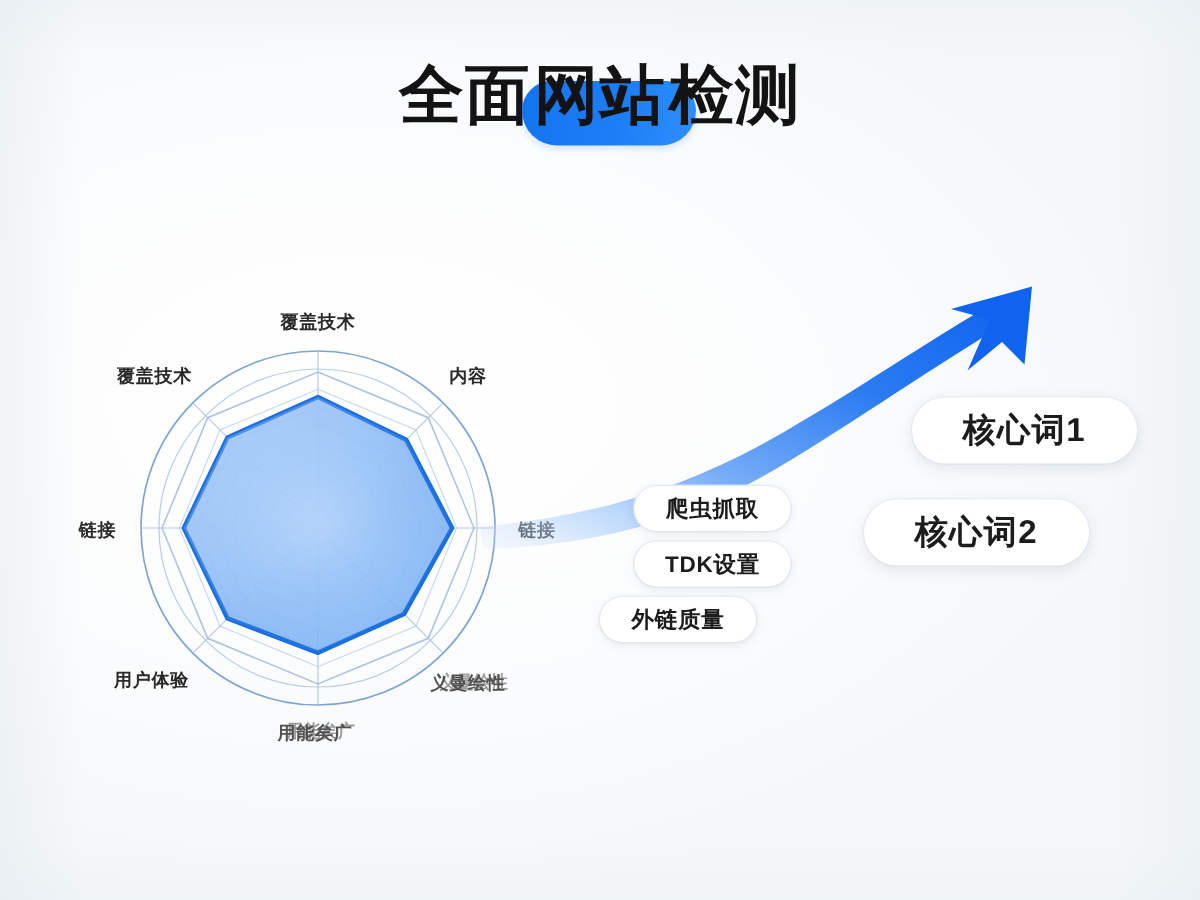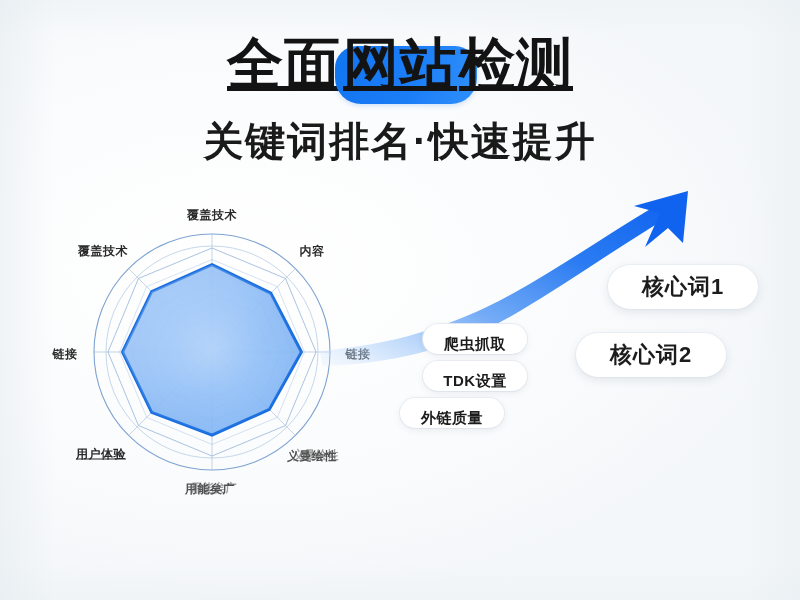--- a/index.html
+++ b/index.html
@@ -39,27 +39,26 @@
     position: absolute;
     top: 28px;
     left: 0;
     width: 800px;
     text-align: center;
     z-index: 5;
   }
   .headline {
     position: relative;
     display: inline-block;
-    font-size: 56px;
+    font-size: 43px;
     line-height: 72px;
     font-weight: 700;
     letter-spacing: 1px;
     color: #131313;
     white-space: nowrap;
-    text-decoration: underline;
   }
   .hl-seg { position: relative; z-index: 2; }
   .hl-highlight {
     position: relative;
     z-index: 2;
     padding: 0 2px;
   }
   .hl-highlight::before {
     content: "";
     position: absolute;
@@ -165,44 +164,40 @@
     color: #1c1c1c;
     font-weight: 700;
     white-space: nowrap;
     z-index: 6;
   }
   .pill.small {
     width: 104px;
     height: 30px;
     font-size: 15px;
     letter-spacing: .5px;
-    align-items: flex-end;
   }
   .pill.big {
     width: 150px;
     height: 44px;
     font-size: 22px;
     letter-spacing: 1px;
     box-shadow: 0 3px 10px rgba(60,80,105,.12), 0 0 0 1px rgba(237,242,246,.9);
   }
 </style>
 </head>
 <body>
 
 <div id="poster">
 
   <div class="headline-wrap">
     <div class="headline">
       <span class="hl-seg">全面</span><span class="hl-highlight">网站</span><span class="hl-seg">检测</span>
     </div>
   </div>
 
-  <div class="subline-wrap">
-    <div class="subline">关键词排名·快速提升</div>
-  </div>
 
   <div id="radar-area">
     <svg id="radar-svg" width="420" height="320" viewBox="0 0 420 320">
       <defs>
         <radialGradient id="radarFill" cx="50%" cy="50%" r="50%">
           <stop offset="0%" stop-color="#a9cdf9" stop-opacity="0.95"></stop>
           <stop offset="55%" stop-color="#8dbdf7" stop-opacity="0.92"></stop>
           <stop offset="100%" stop-color="#7ab0f3" stop-opacity="0.88"></stop>
         </radialGradient>
         <linearGradient id="radarSheen" x1="0" y1="0" x2="1" y2="1">
@@ -238,21 +233,21 @@
           <polygon points="202.00,74.64 260.83,103.17 291.44,162.00 259.36,219.36 202.00,245.20 141.70,222.30 112.56,162.00 141.70,101.70" fill="url(#radarFill)" stroke="#1a6fe0" stroke-width="3" stroke-linejoin="round"></polygon>
           <polygon points="202.00,74.64 260.83,103.17 291.44,162.00 259.36,219.36 202.00,245.20 141.70,222.30 112.56,162.00 141.70,101.70" fill="url(#radarSheen)"></polygon>
         </g>
     </svg>
     <div id="radar-labels">
         <div class="radar-label" style="left: 202px; top: 25px; transform: translate(-50%, -50%);">覆盖技术</div>
         <div class="radar-label" style="left: 302px; top: 61px; transform: translate(-50%, -50%);">内容</div>
         <div class="radar-label" style="left: 348px; top: 164px; transform: translate(-50%, -50%);">链接</div>
         <div class="radar-label blurred" style="left: 302px; top: 266px; transform: translate(-50%, -50%);">义曼绘性<span class="ghost">义曼绘性</span></div>
         <div class="radar-label blurred" style="left: 200px; top: 299px; transform: translate(-50%, -50%);">用能矣广<span class="ghost">用能矣广</span></div>
-        <div class="radar-label" style="left: 91px; top: 264px; transform: translate(-50%, -50%); text-decoration: underline;">用户体验</div>
+        <div class="radar-label" style="left: 91px; top: 264px; transform: translate(-50%, -50%);">用户体验</div>
         <div class="radar-label" style="left: 55px; top: 164px; transform: translate(-50%, -50%);">链接</div>
         <div class="radar-label" style="left: 93px; top: 61px; transform: translate(-50%, -50%);">覆盖技术</div>
       </div>
   </div>
 
   <svg id="arrow-layer" viewBox="0 0 800 600">
     <defs>
       <linearGradient id="arrowGrad" x1="0" y1="1" x2="1" y2="0" gradientUnits="objectBoundingBox">
         <stop offset="0%" stop-color="#cfe3fc" stop-opacity="0.15"></stop>
         <stop offset="14%" stop-color="#b9d7fb" stop-opacity="0.65"></stop>

